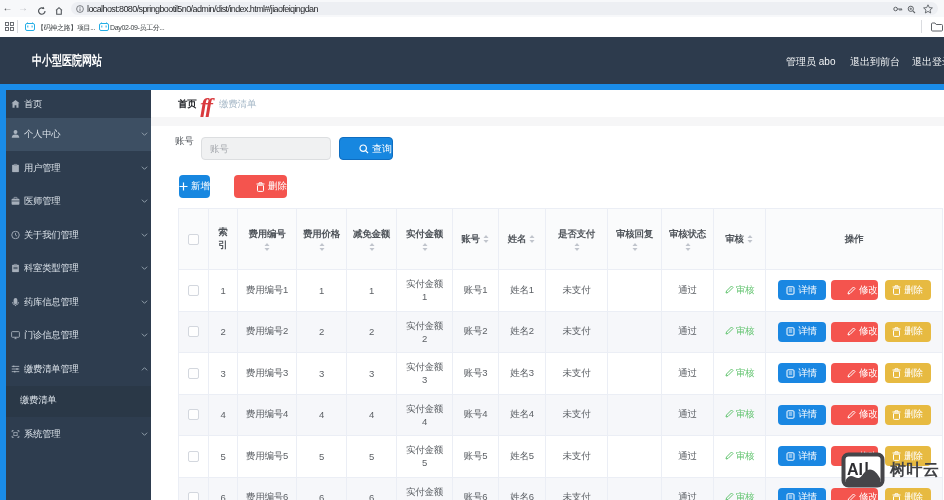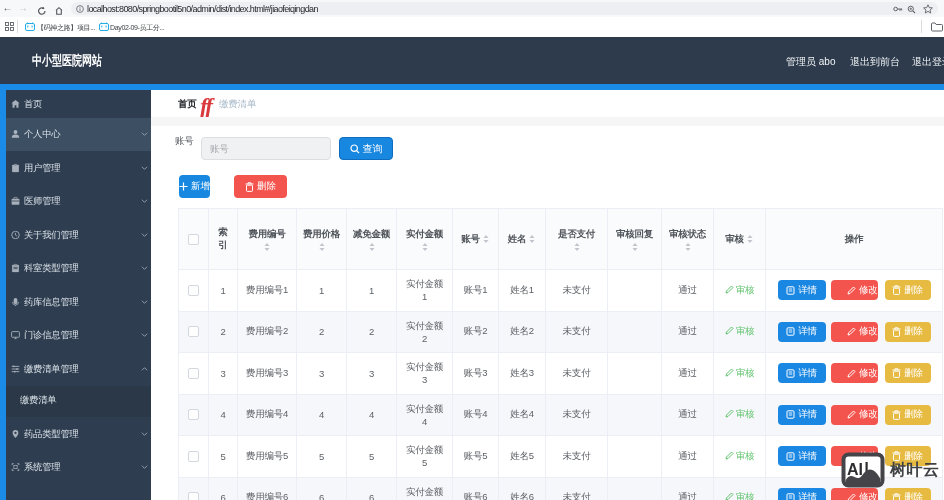--- a/index.html
+++ b/index.html
@@ -38,21 +38,21 @@
 #bc { position:absolute; left:0; top:0; width:793px; height:27px; background:#fff; }
 #bcband { position:absolute; left:0; top:27px; width:793px; height:9px; background:#f6f6f7; }
 #bc .b1 { position:absolute; left:27px; top:8px; font-size:9.5px; font-weight:bold; color:#24272b; letter-spacing:-0.3px;}
 #bc .sep { position:absolute; left:49px; top:4px; font-size:23px; color:#d93a3e; font-family:"Liberation Serif",serif; font-style:italic; font-weight:bold; letter-spacing:-2px; }
 #bc .b2 { position:absolute; left:68px; top:8px; font-size:9.5px; color:#a7b9c8; letter-spacing:-0.2px;}
 
 
 #srchlabel { position:absolute; left:24px; top:43px; width:26px; font-size:9.5px; color:#5a5e63; line-height:16px; letter-spacing:-0.2px;}
 #srchinput { position:absolute; left:50px; top:47px; width:130px; height:23px; background:#f0f1f2; border:1px solid #dcdee0; border-radius:4px; }
 #srchinput span { position:absolute; left:8px; top:5px; font-size:9.5px; color:#a8abb0; letter-spacing:-0.2px;}
-.btn { position:absolute; border-radius:4px; color:#fff; display:flex; align-items:center; justify-content:center; }
+.btn { position:absolute; border-radius:4px; color:#fff; display:flex; align-items:center; justify-content:flex-end; }
 #btnquery { left:188px; top:47px; width:54px; height:23px; background:#1787e0; border:1px solid #0f6dc0; font-size:10px; }
 #btnadd { left:28px; top:85px; width:31px; height:23px; background:#1787e0; font-size:9.5px; }
 #btndel { left:83px; top:85px; width:53px; height:23px; background:#f4544e; font-size:9.5px; }
 .btn svg { margin-right:3px; }
 
 
 #tbl { position:absolute; left:27px; top:118px; border-collapse:collapse; table-layout:fixed; }
 #tbl th, #tbl td { border:1px solid #ebeef5; text-align:center; vertical-align:middle; font-size:9.5px; color:#5d6166; letter-spacing:-0.2px; padding:0; overflow:hidden; }
 #tbl th { background:#fafbfc; color:#50555b; font-weight:bold; height:51px; }
 #tbl td { height:41.5px; }
@@ -235,30 +235,20 @@
       <div class="mtxt">缴费清单管理</div>
       <svg class="chev" viewBox="0 0 8 8">
           <path d="M1 5.5 L4 2.5 L7 5.5" fill="none" stroke="#93a0ad" stroke-width="1.1"></path>
         </svg>
     </div>
     <div class="mitem sub">
       <div class="mtxt">缴费清单</div>
     </div>
     <div class="mitem">
       <svg class="mico" viewBox="0 0 12 12">
-          <path d="M6 0.8 a3.8 3.8 0 0 1 3.8 3.8 c0 2.8-3.8 6.6-3.8 6.6 S2.2 7.4 2.2 4.6 A3.8 3.8 0 0 1 6 0.8 Z" fill="#c8d0d9"></path>
-          <circle cx="6" cy="4.6" r="1.5" fill="#2e3d4f"></circle>
-        </svg>
-      <div class="mtxt">药品类型管理</div>
-      <svg class="chev" viewBox="0 0 8 8">
-          <path d="M1 2.5 L4 5.5 L7 2.5" fill="none" stroke="#93a0ad" stroke-width="1.1"></path>
-        </svg>
-    </div>
-    <div class="mitem">
-      <svg class="mico" viewBox="0 0 12 12">
           <path d="M1.5 3.5 V1.5 H3.5 M8.5 1.5 H10.5 V3.5 M10.5 8.5 V10.5 H8.5 M3.5 10.5 H1.5 V8.5" fill="none" stroke="#c8d0d9" stroke-width="1.2"></path>
           <rect x="3.8" y="3.8" width="4.4" height="4.4" fill="none" stroke="#c8d0d9" stroke-width="1"></rect>
         </svg>
       <div class="mtxt">系统管理</div>
       <svg class="chev" viewBox="0 0 8 8">
           <path d="M1 2.5 L4 5.5 L7 2.5" fill="none" stroke="#93a0ad" stroke-width="1.1"></path>
         </svg>
     </div>
   </div>
 

